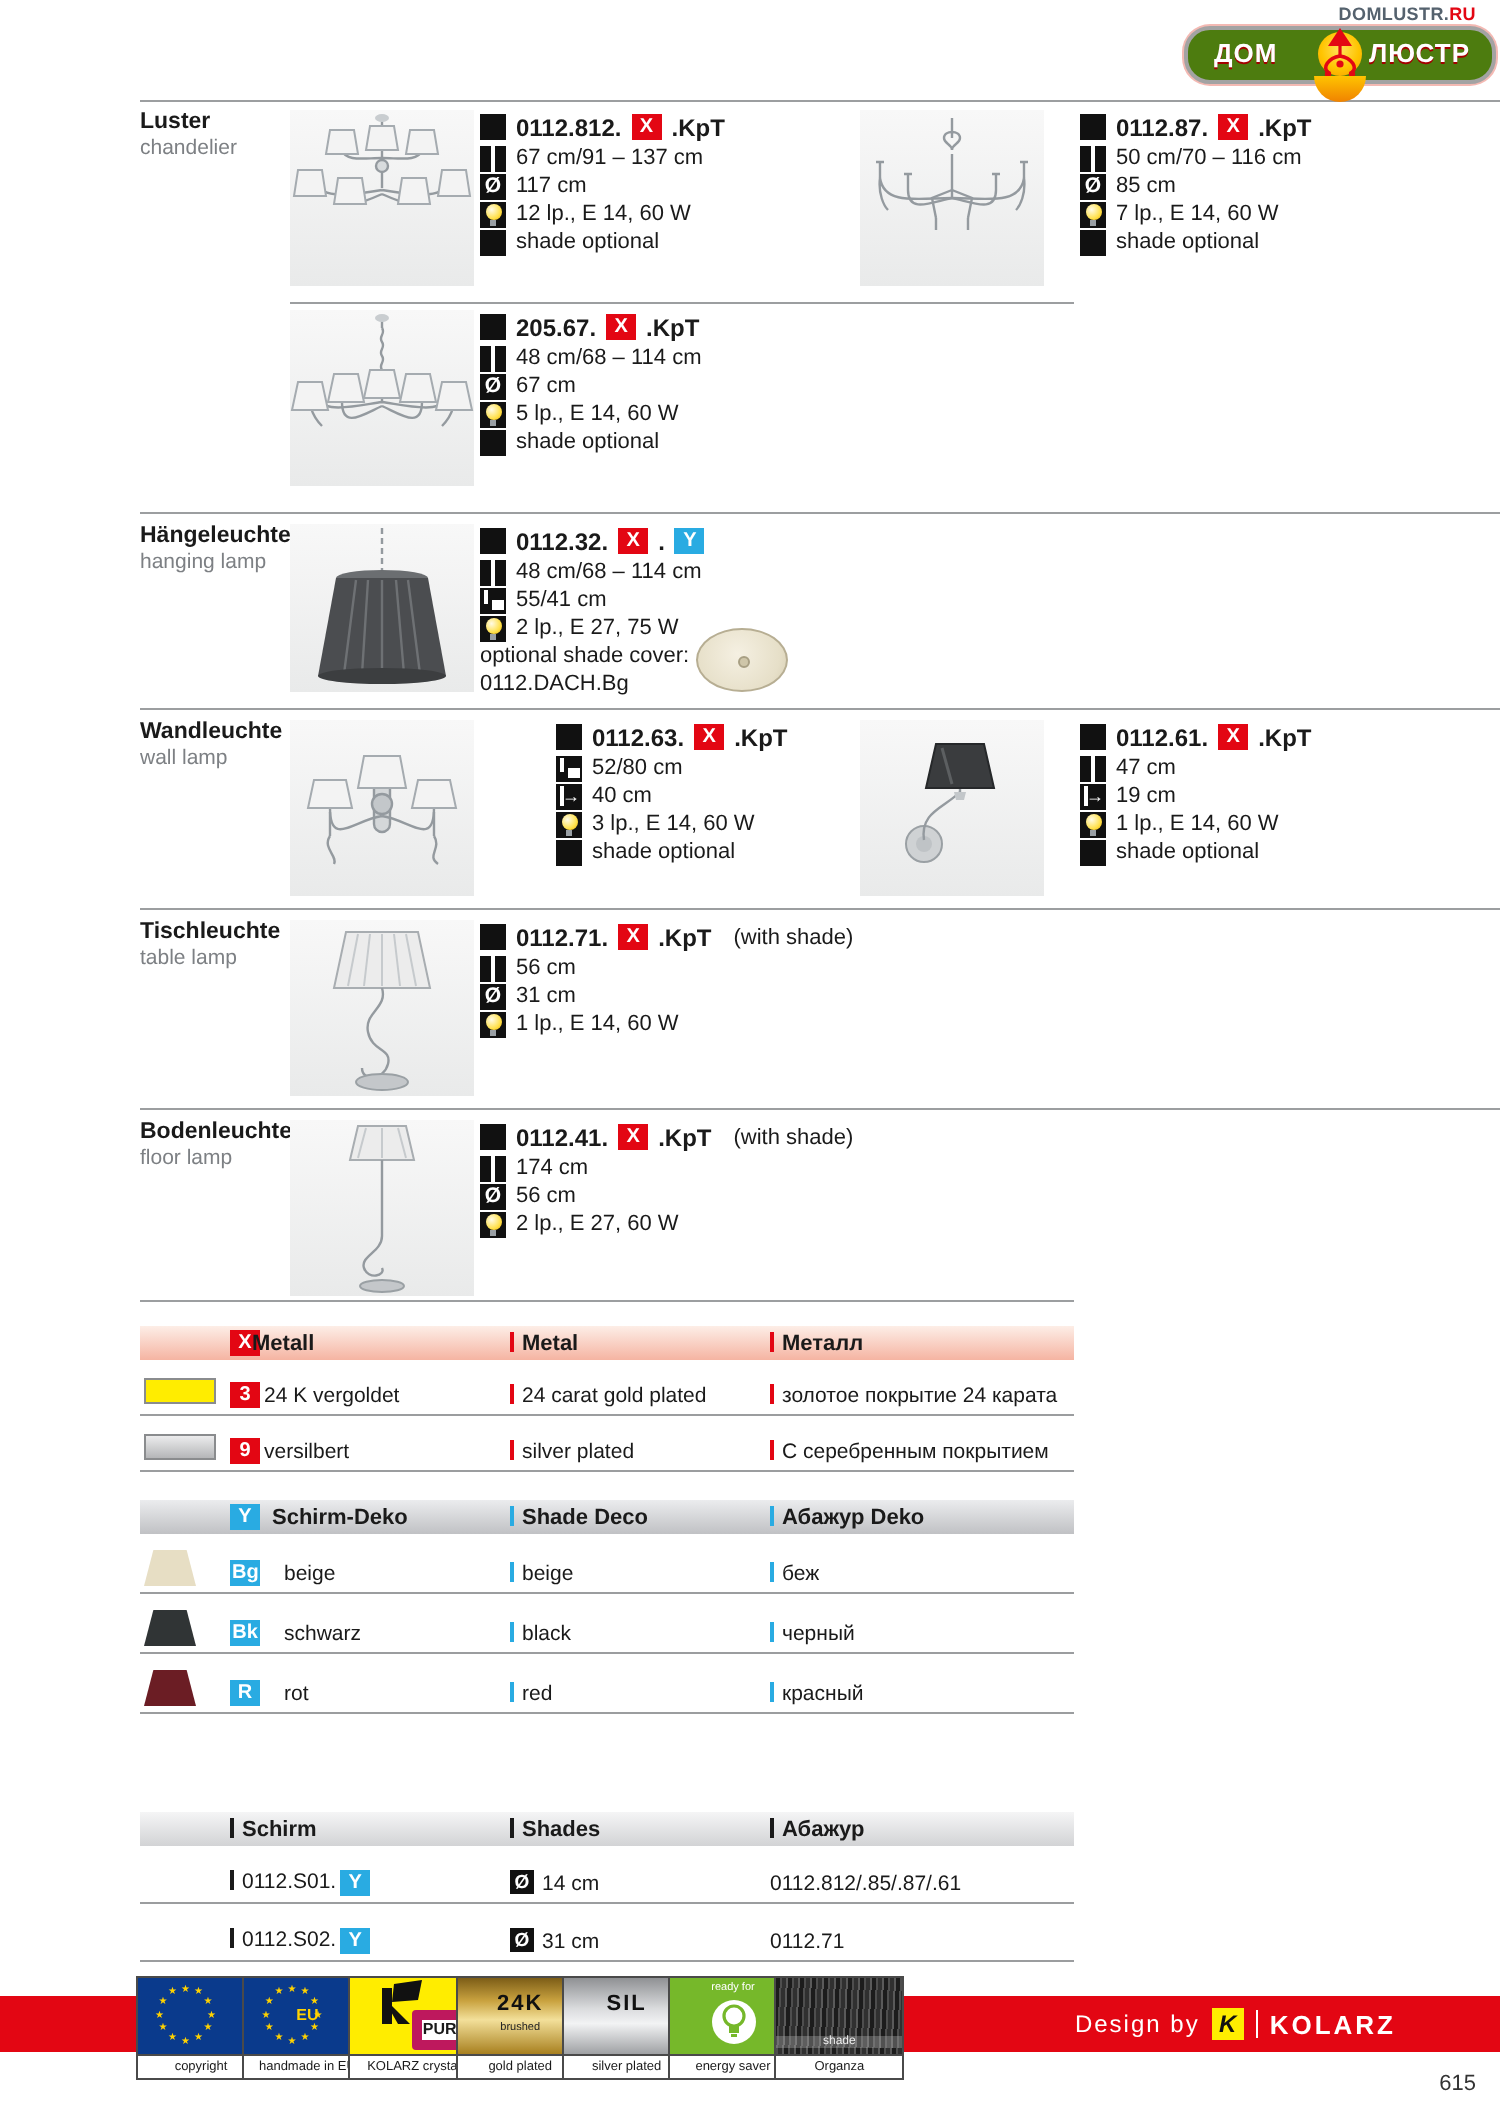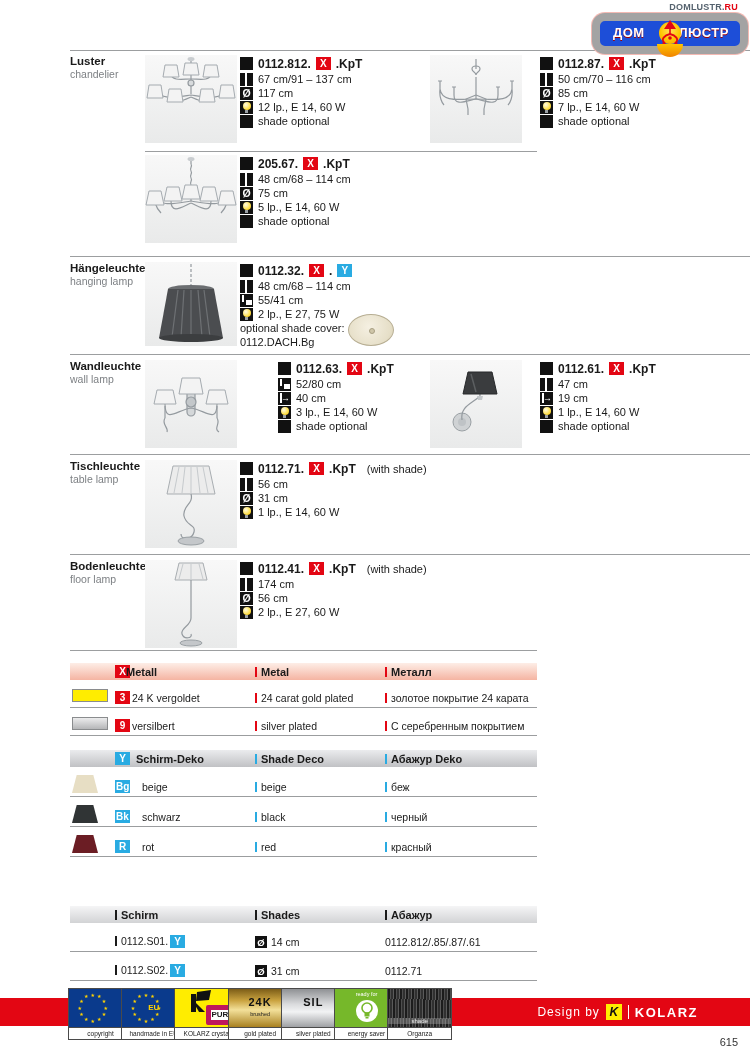--- a/index.html
+++ b/index.html
@@ -4,22 +4,22 @@
 <style>
   html,body{margin:0;padding:0;background:#fff;}
   #page{position:relative;width:750px;height:1060px;background:#fff;overflow:hidden;
         font-family:"Liberation Sans",sans-serif;color:#1a1a1a;}
   .divider{position:absolute;height:1px;background:#9c9ea0;}
   
   #sitelogo{position:absolute;right:2px;top:2px;width:156px;height:48px;z-index:50;}
   #sitelogo .url{text-align:right;font-size:9px;font-weight:bold;padding-right:10px;letter-spacing:.2px;}
   #sitelogo .url .dom{color:#55626e;}
   #sitelogo .url .tld{color:#e30613;}
-  #sitelogo .banner{position:relative;margin-top:1px;height:25px;background:#1d4ed8;
-        border-radius:13px;border:8px solid #a3a3a3;box-shadow:0 0 0 1px #f3b9b3;}
+  #sitelogo .banner{position:relative;margin-top:1px;height:25px;background:#4d7c0f;
+        border-radius:13px;border:2px solid #a3a3a3;box-shadow:0 0 0 1px #f3b9b3;}
   #sitelogo .bword{position:absolute;top:4px;color:#fff;font-size:13px;font-weight:bold;
         letter-spacing:.5px;text-shadow:0 1px 0 #a30000;}
   #sitelogo .bl{left:13px;} #sitelogo .br{right:11px;}
   #sitelogo .bglow{position:absolute;left:50%;top:1px;transform:translateX(-50%);
         width:22px;height:22px;border-radius:50%;
         background:radial-gradient(circle at 50% 40%,#ffe25c,#ffc400 55%,#f59a00);}
   #sitelogo .chan{position:absolute;left:50%;top:-2px;transform:translateX(-50%);}
   #sitelogo .underglow{position:absolute;left:50%;top:23px;transform:translateX(-50%);
         width:26px;height:13px;border-radius:0 0 14px 14px;
         background:linear-gradient(180deg,#ffc400,#f08300);}
@@ -253,21 +253,21 @@
           <span>205.67.</span>
           <span class="bdg red">X</span>
           <span>.KpT</span>
         </div>
         <div class="specline">
     <span class="ic ic-hrange"></span>
     <span class="spectext">48 cm/68 – 114 cm</span>
   </div>
         <div class="specline">
     <span class="ic ic-dia"></span>
-    <span class="spectext">75 cm</span>
+    <span class="spectext">67 cm</span>
   </div>
         <div class="specline">
     <span class="ic ic-bulb"></span>
     <span class="spectext">5 lp., E 14, 60 W</span>
   </div>
         <div class="specline">
     <span class="ic"></span>
     <span class="spectext">shade optional</span>
   </div>
       </div>

